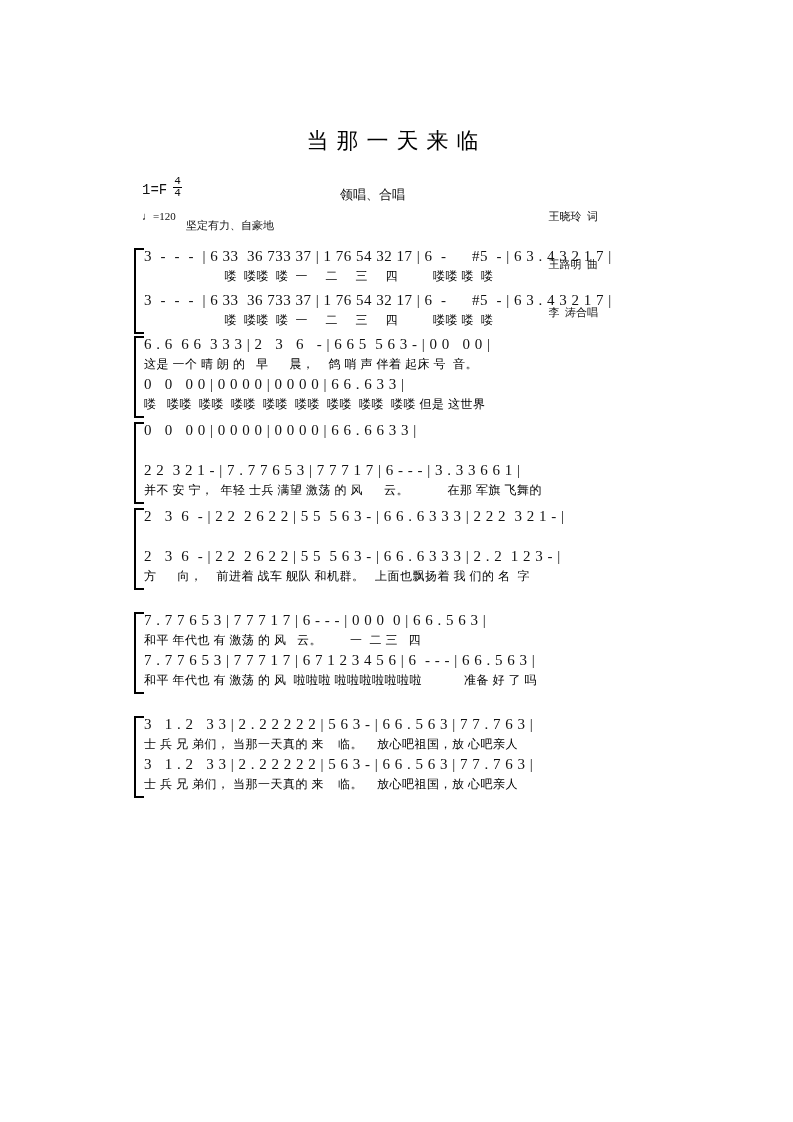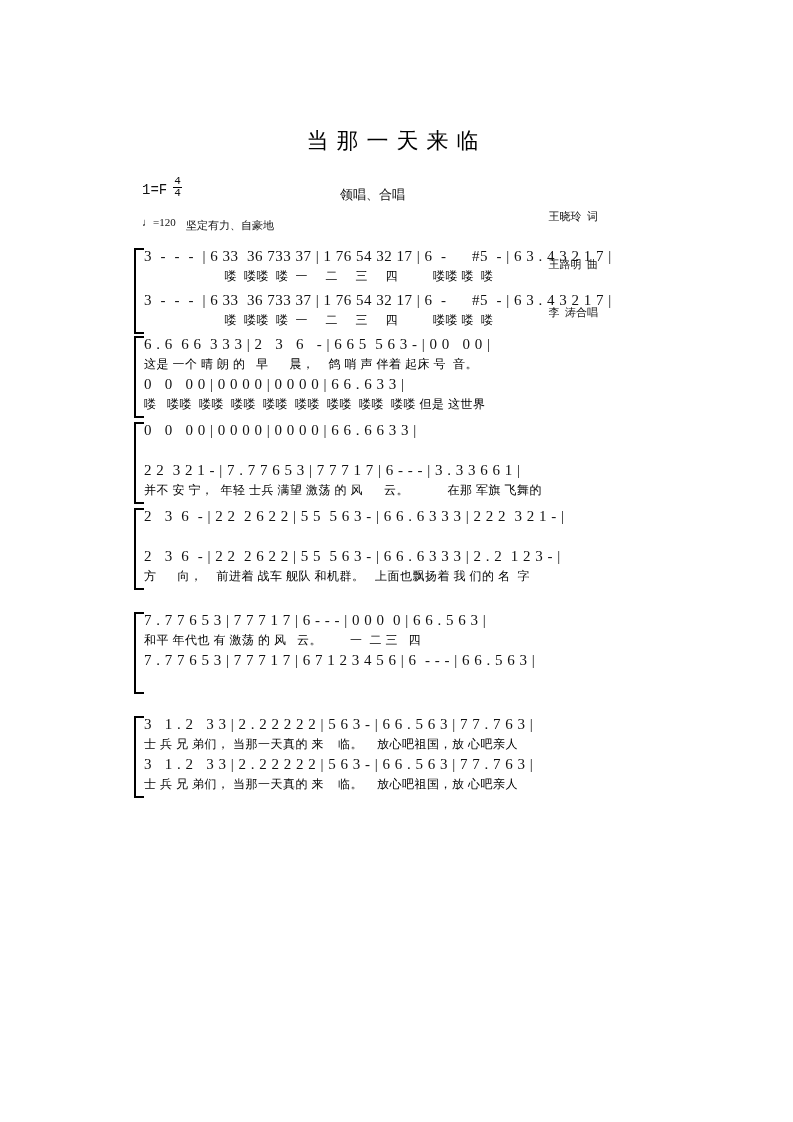--- a/index.html
+++ b/index.html
@@ -69,21 +69,21 @@
     right: 195px;
     top: 168px;
     font-size: 11px;
     line-height: 16px;
     text-align: right;
     white-space: pre;
   }
   .tempo {
     position: absolute;
     left: 142px;
-    top: 208px;
+    top: 202px;
     font-size: 11px;
     text-align: right;
   }
   .mood {
     position: absolute;
     left: 186px;
     top: 210px;
     font-size: 11px;
   }
 
@@ -196,20 +196,21 @@
     </div>
 
     <div class="system" style="top:604px;height:82px;">
       <div class="brace" style="height:78px;"></div>
       <div class="staffline" style="height:40px;">
         <div class="notes">7 . 7 7 6 5 3 | 7 7 7 1 7 | 6 - - - | 0 0 0  0 | 6 6 . 5 6 3 |</div>
         <div class="lyrics">和平 年代也 有 激荡 的 风   云。        一  二 三   四</div>
       </div>
       <div class="staffline" style="height:40px;">
         <div class="notes">7 . 7 7 6 5 3 | 7 7 7 1 7 | 6 7 1 2 3 4 5 6 | 6  - - - | 6 6 . 5 6 3 |</div>
+        <div class="lyrics">和平 年代也 有 激荡 的 风  啦啦啦 啦啦啦啦啦啦啦            准备 好 了 吗</div>
       </div>
     </div>
 
     <div class="system" style="top:708px;height:82px;">
       <div class="brace" style="height:78px;"></div>
       <div class="staffline" style="height:40px;">
         <div class="notes">3   1 . 2   3 3 | 2 . 2 2 2 2 2 | 5 6 3 - | 6 6 . 5 6 3 | 7 7 . 7 6 3 |</div>
         <div class="lyrics">士 兵 兄 弟们， 当那一天真的 来    临。    放心吧祖国，放 心吧亲人</div>
       </div>
       <div class="staffline" style="height:40px;">

